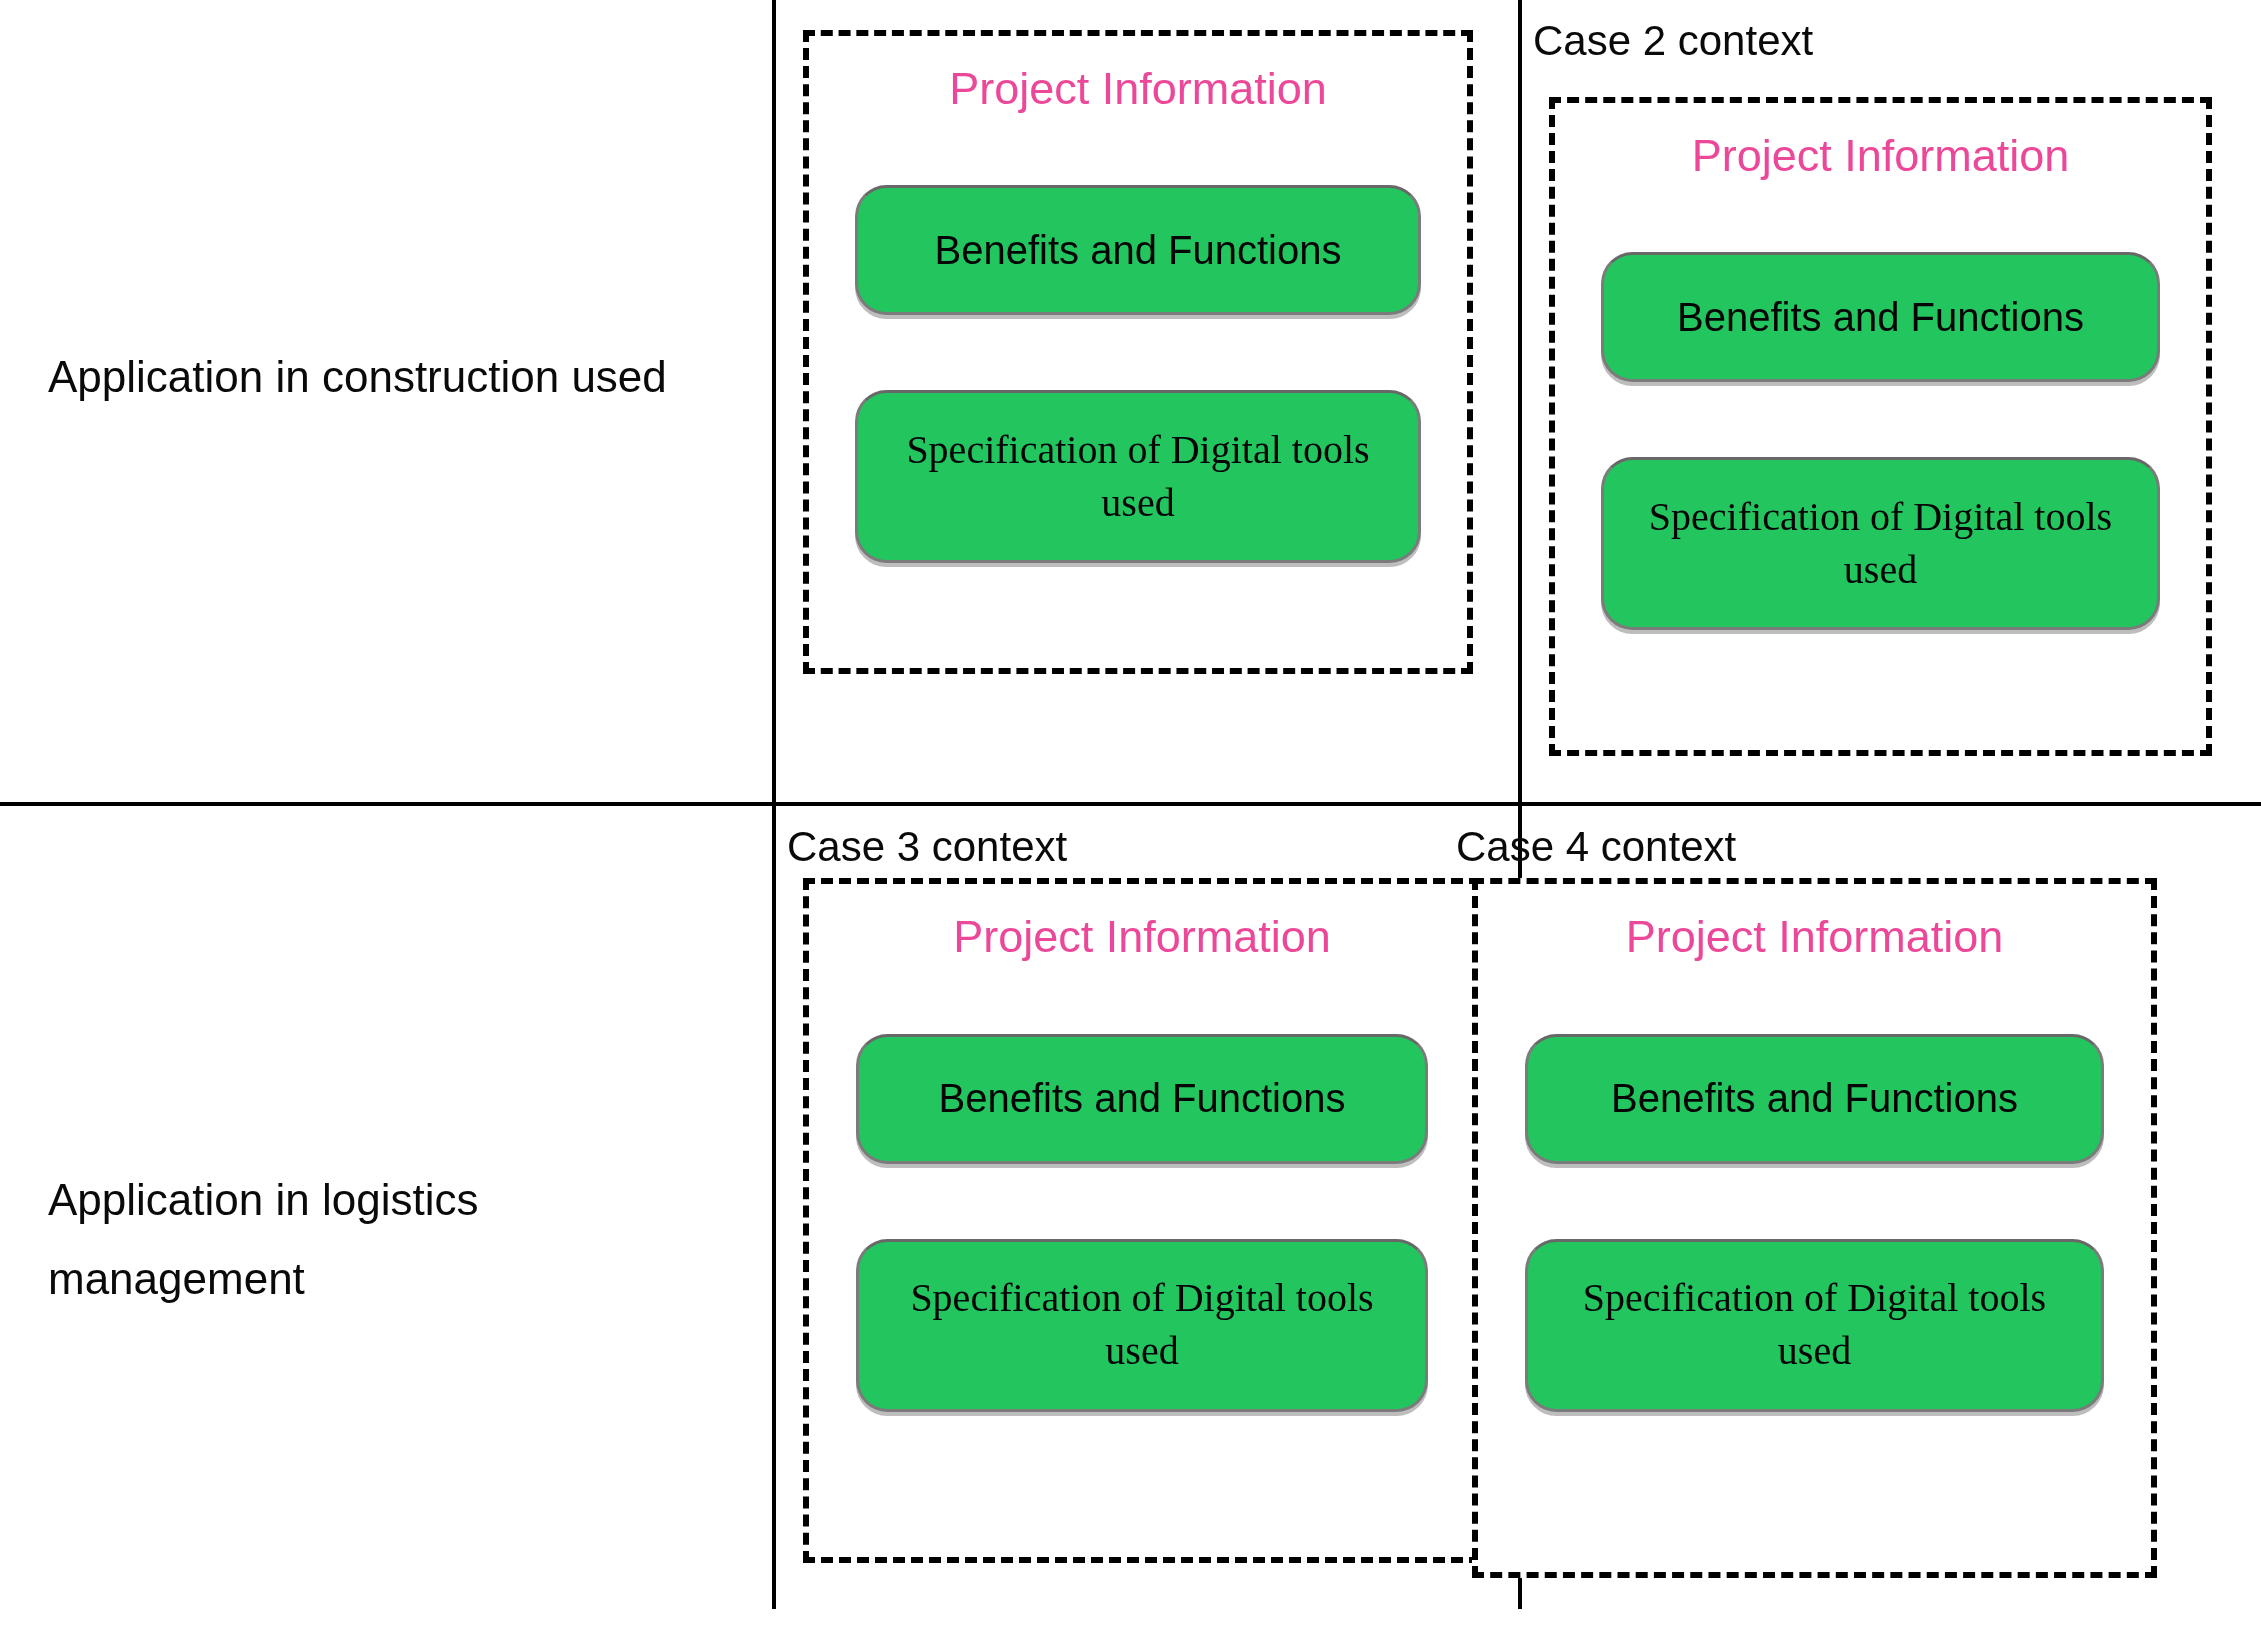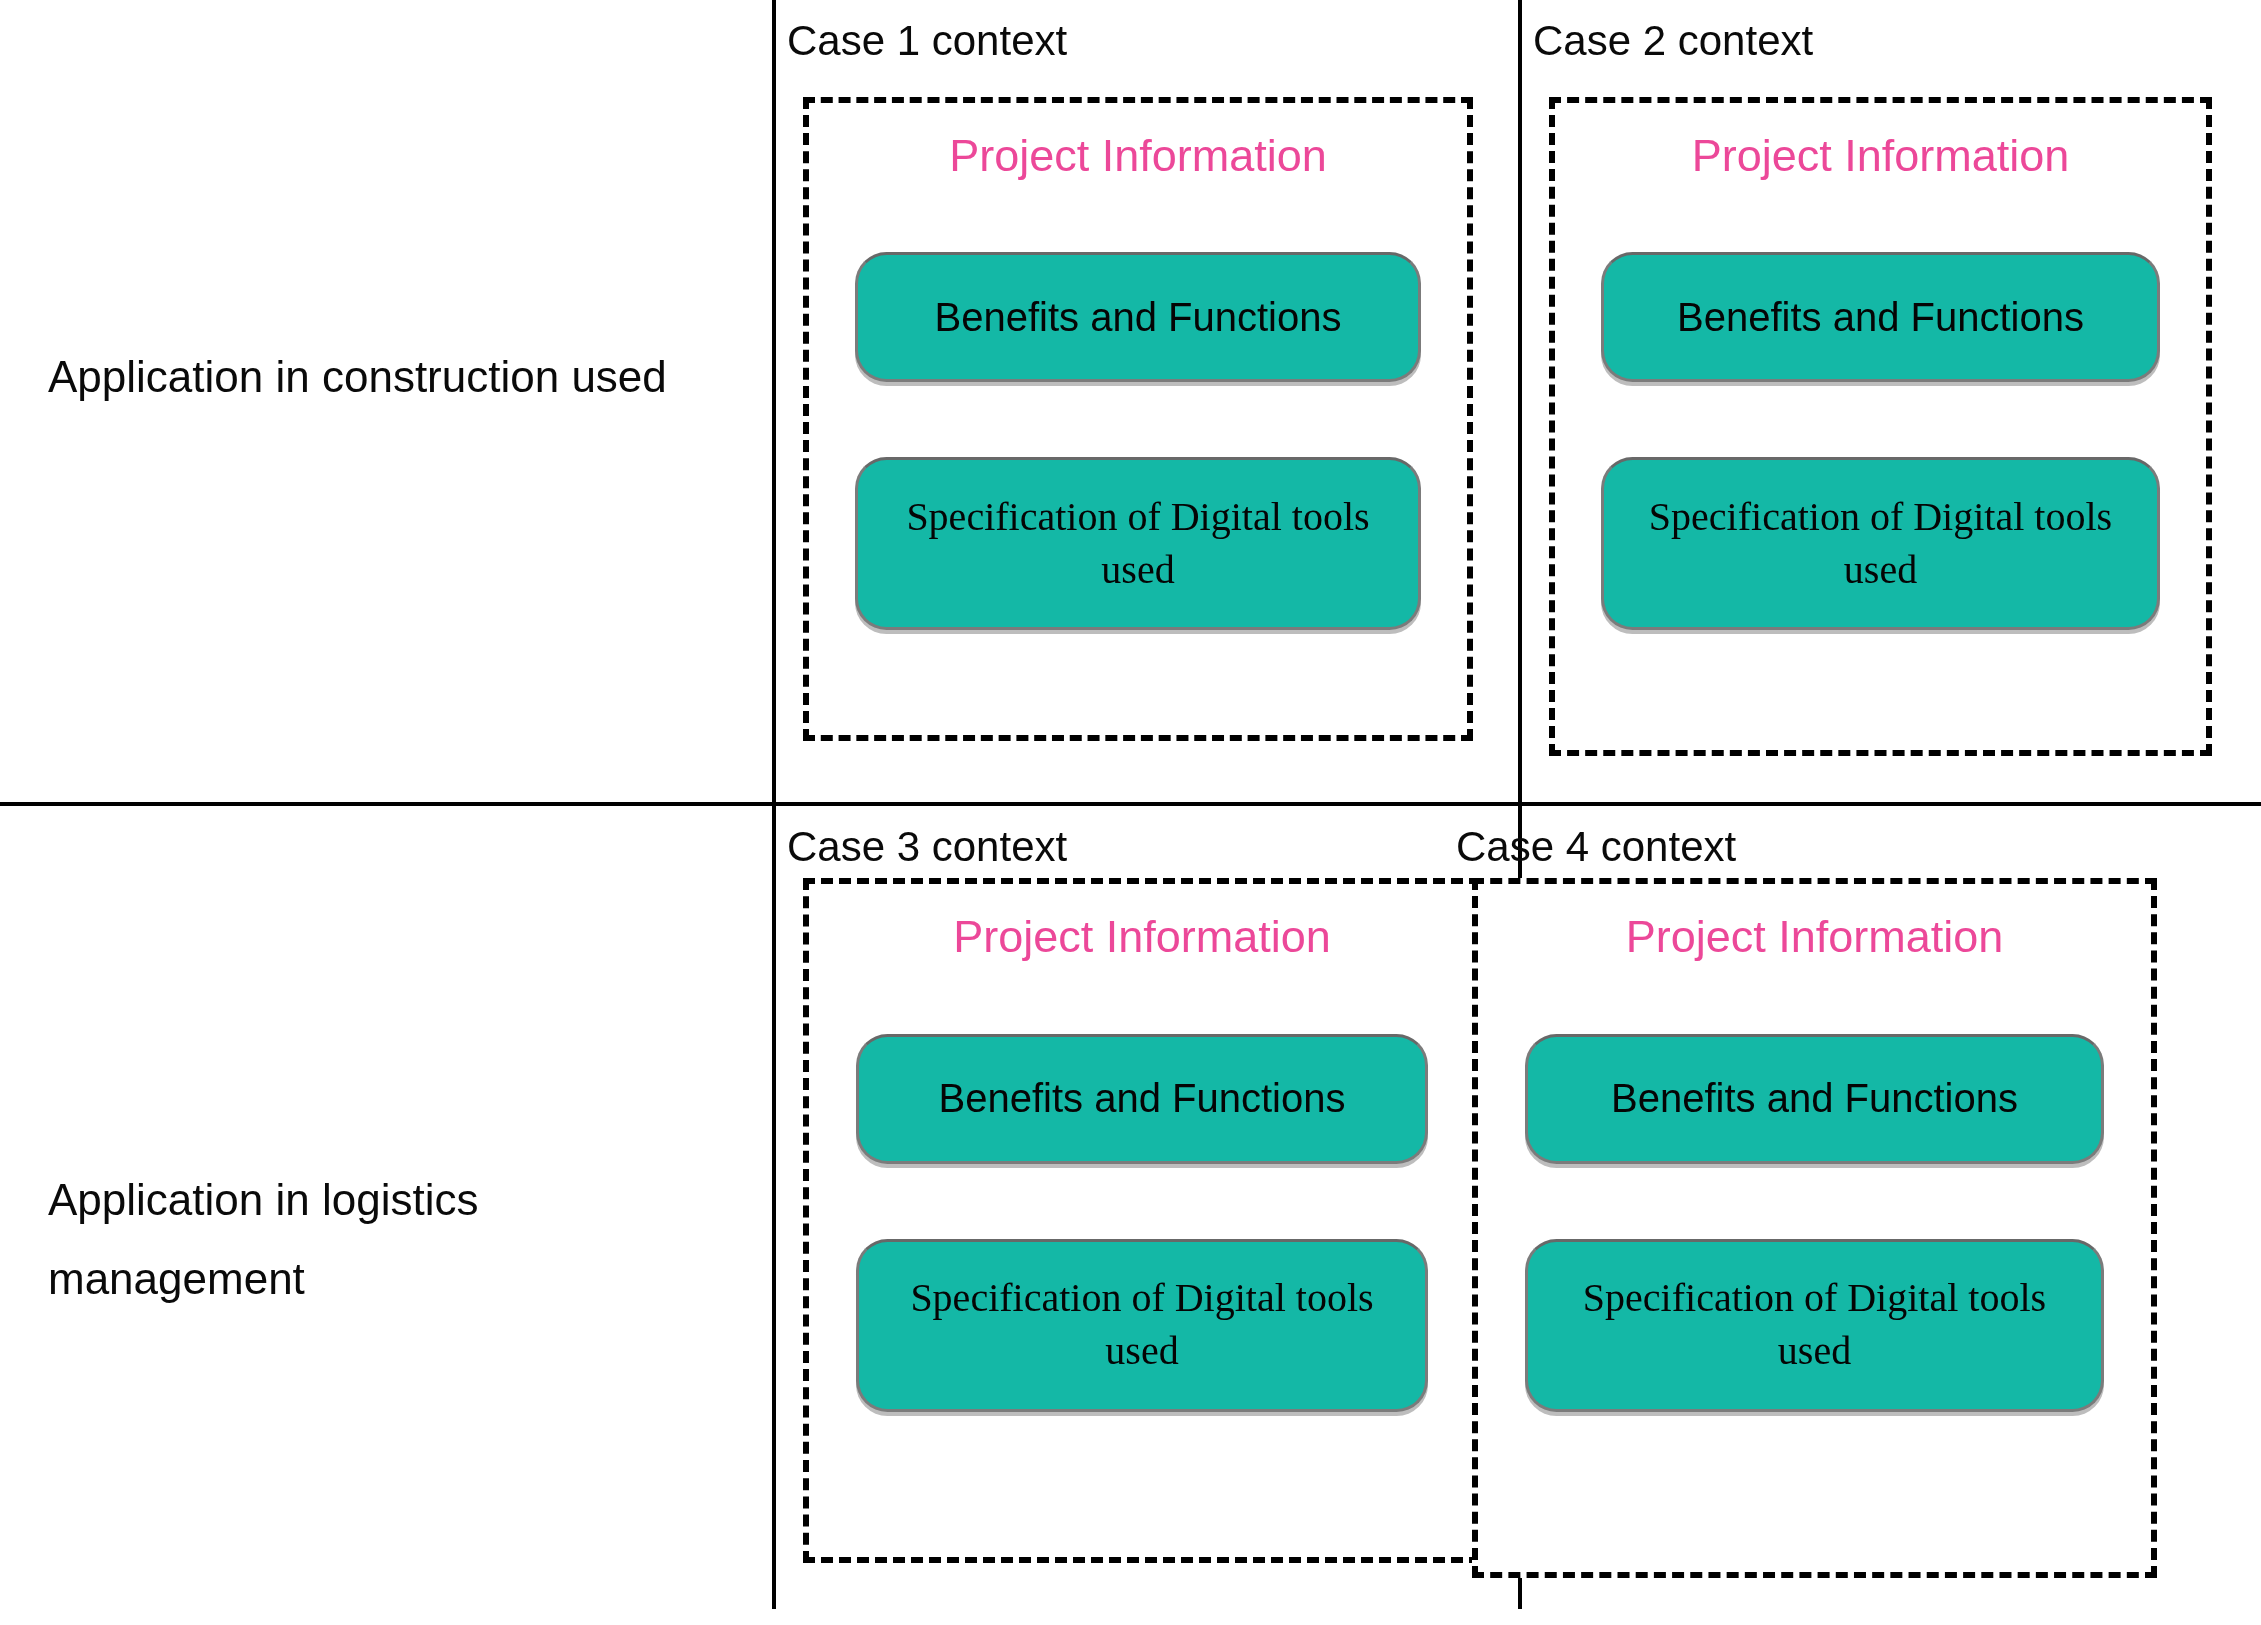--- a/index.html
+++ b/index.html
@@ -48,21 +48,21 @@
   .case-c4 .dashed-box{width:685px;height:700px;}
 
   .pi-heading{
     margin-top:25px;
     text-align:center;
     font-size:45px;line-height:1.25;color:#ec4899;
   }
   .pill{
     box-sizing:border-box;
     width:86%;
-    background:#14b8a6;
+    background:#22c55e;
     border:3.4px solid #7b7b7b;
     border-top-color:#686868;
     border-radius:31.5px;
     box-shadow:0 4.1px 0 #bdbdbd;
     display:flex;align-items:center;justify-content:center;
     text-align:center;
   }
   .pill-benefits{
     height:130px;
     margin:68px auto 0;
@@ -83,21 +83,20 @@
 
   <div class="vline vline-a"></div>
   <div class="vline vline-b"></div>
   <div class="hline"></div>
 
   <div class="row-label row-label-1">Application in construction used</div>
 
   <div class="row-label row-label-2">Application in logistics management</div>
 
   <div class="case case-c1 row-top">
-    <div class="case-title">Case 1 context</div>
     <div class="dashed-box">
       <div class="pi-heading">Project Information</div>
       <div class="pill pill-benefits">
         <span class="pill-text">Benefits and Functions</span>
       </div>
       <div class="pill pill-tools">
         <span class="pill-text">Specification of Digital tools used</span>
       </div>
     </div>
   </div>

